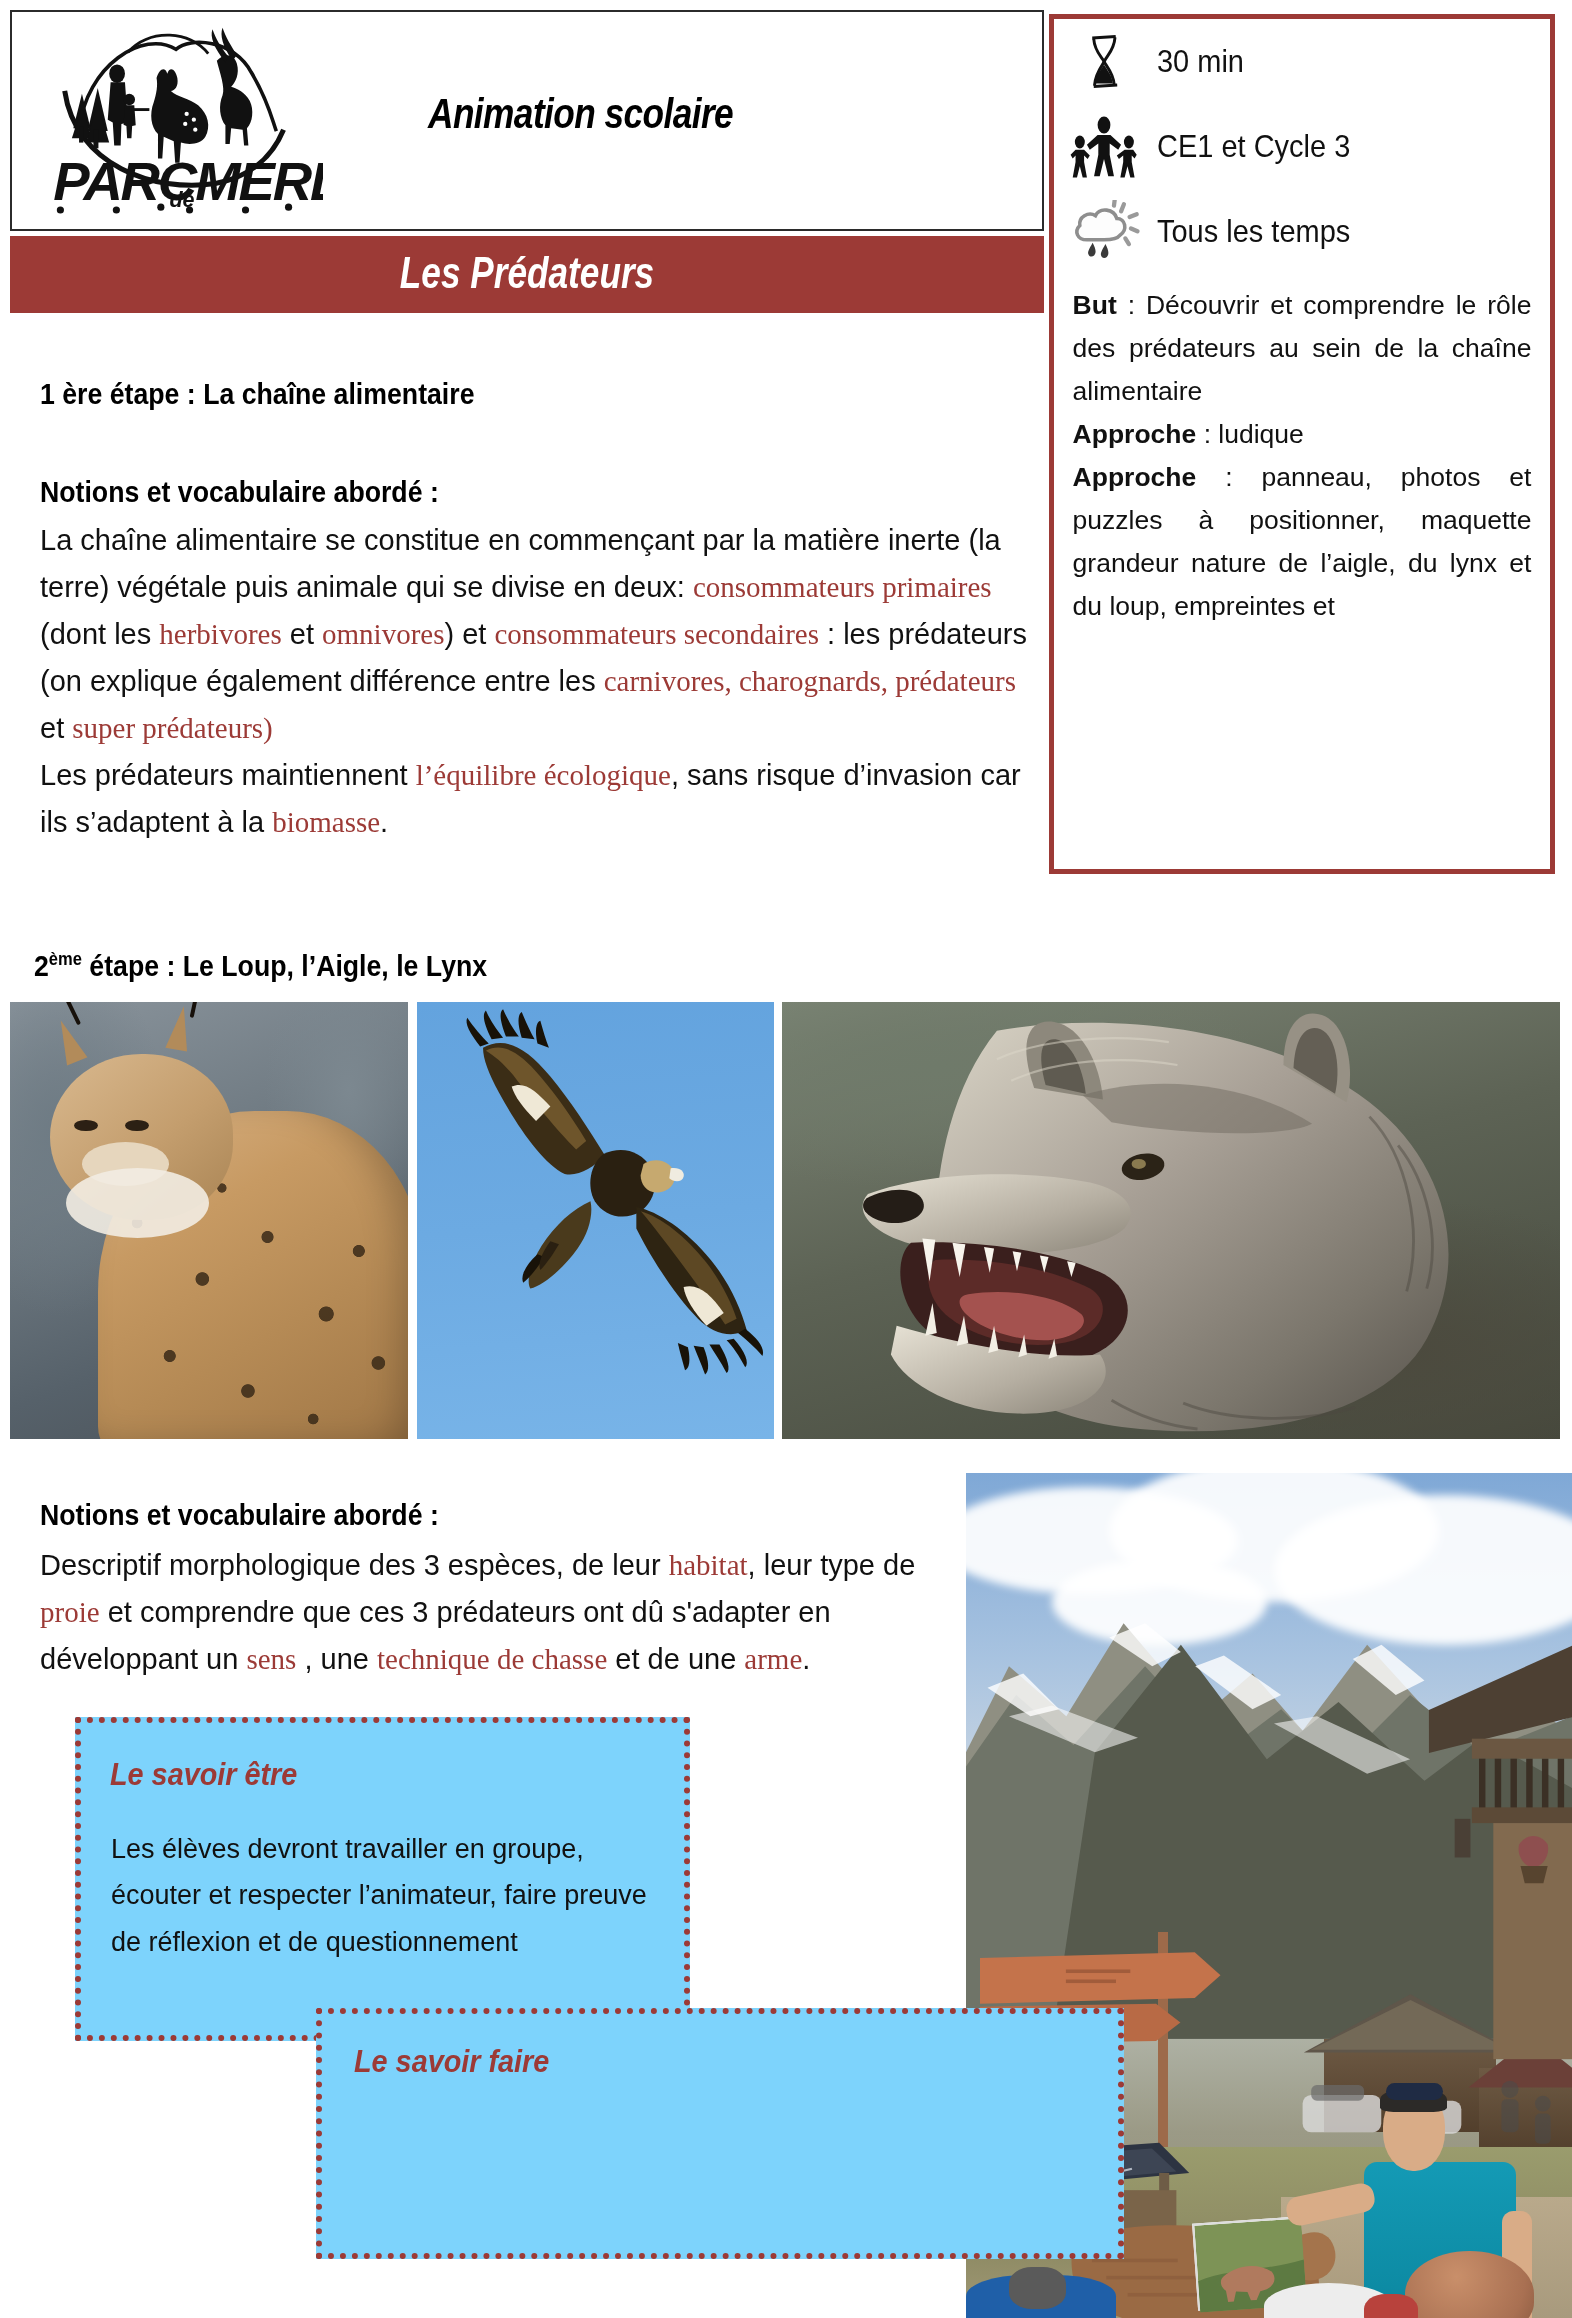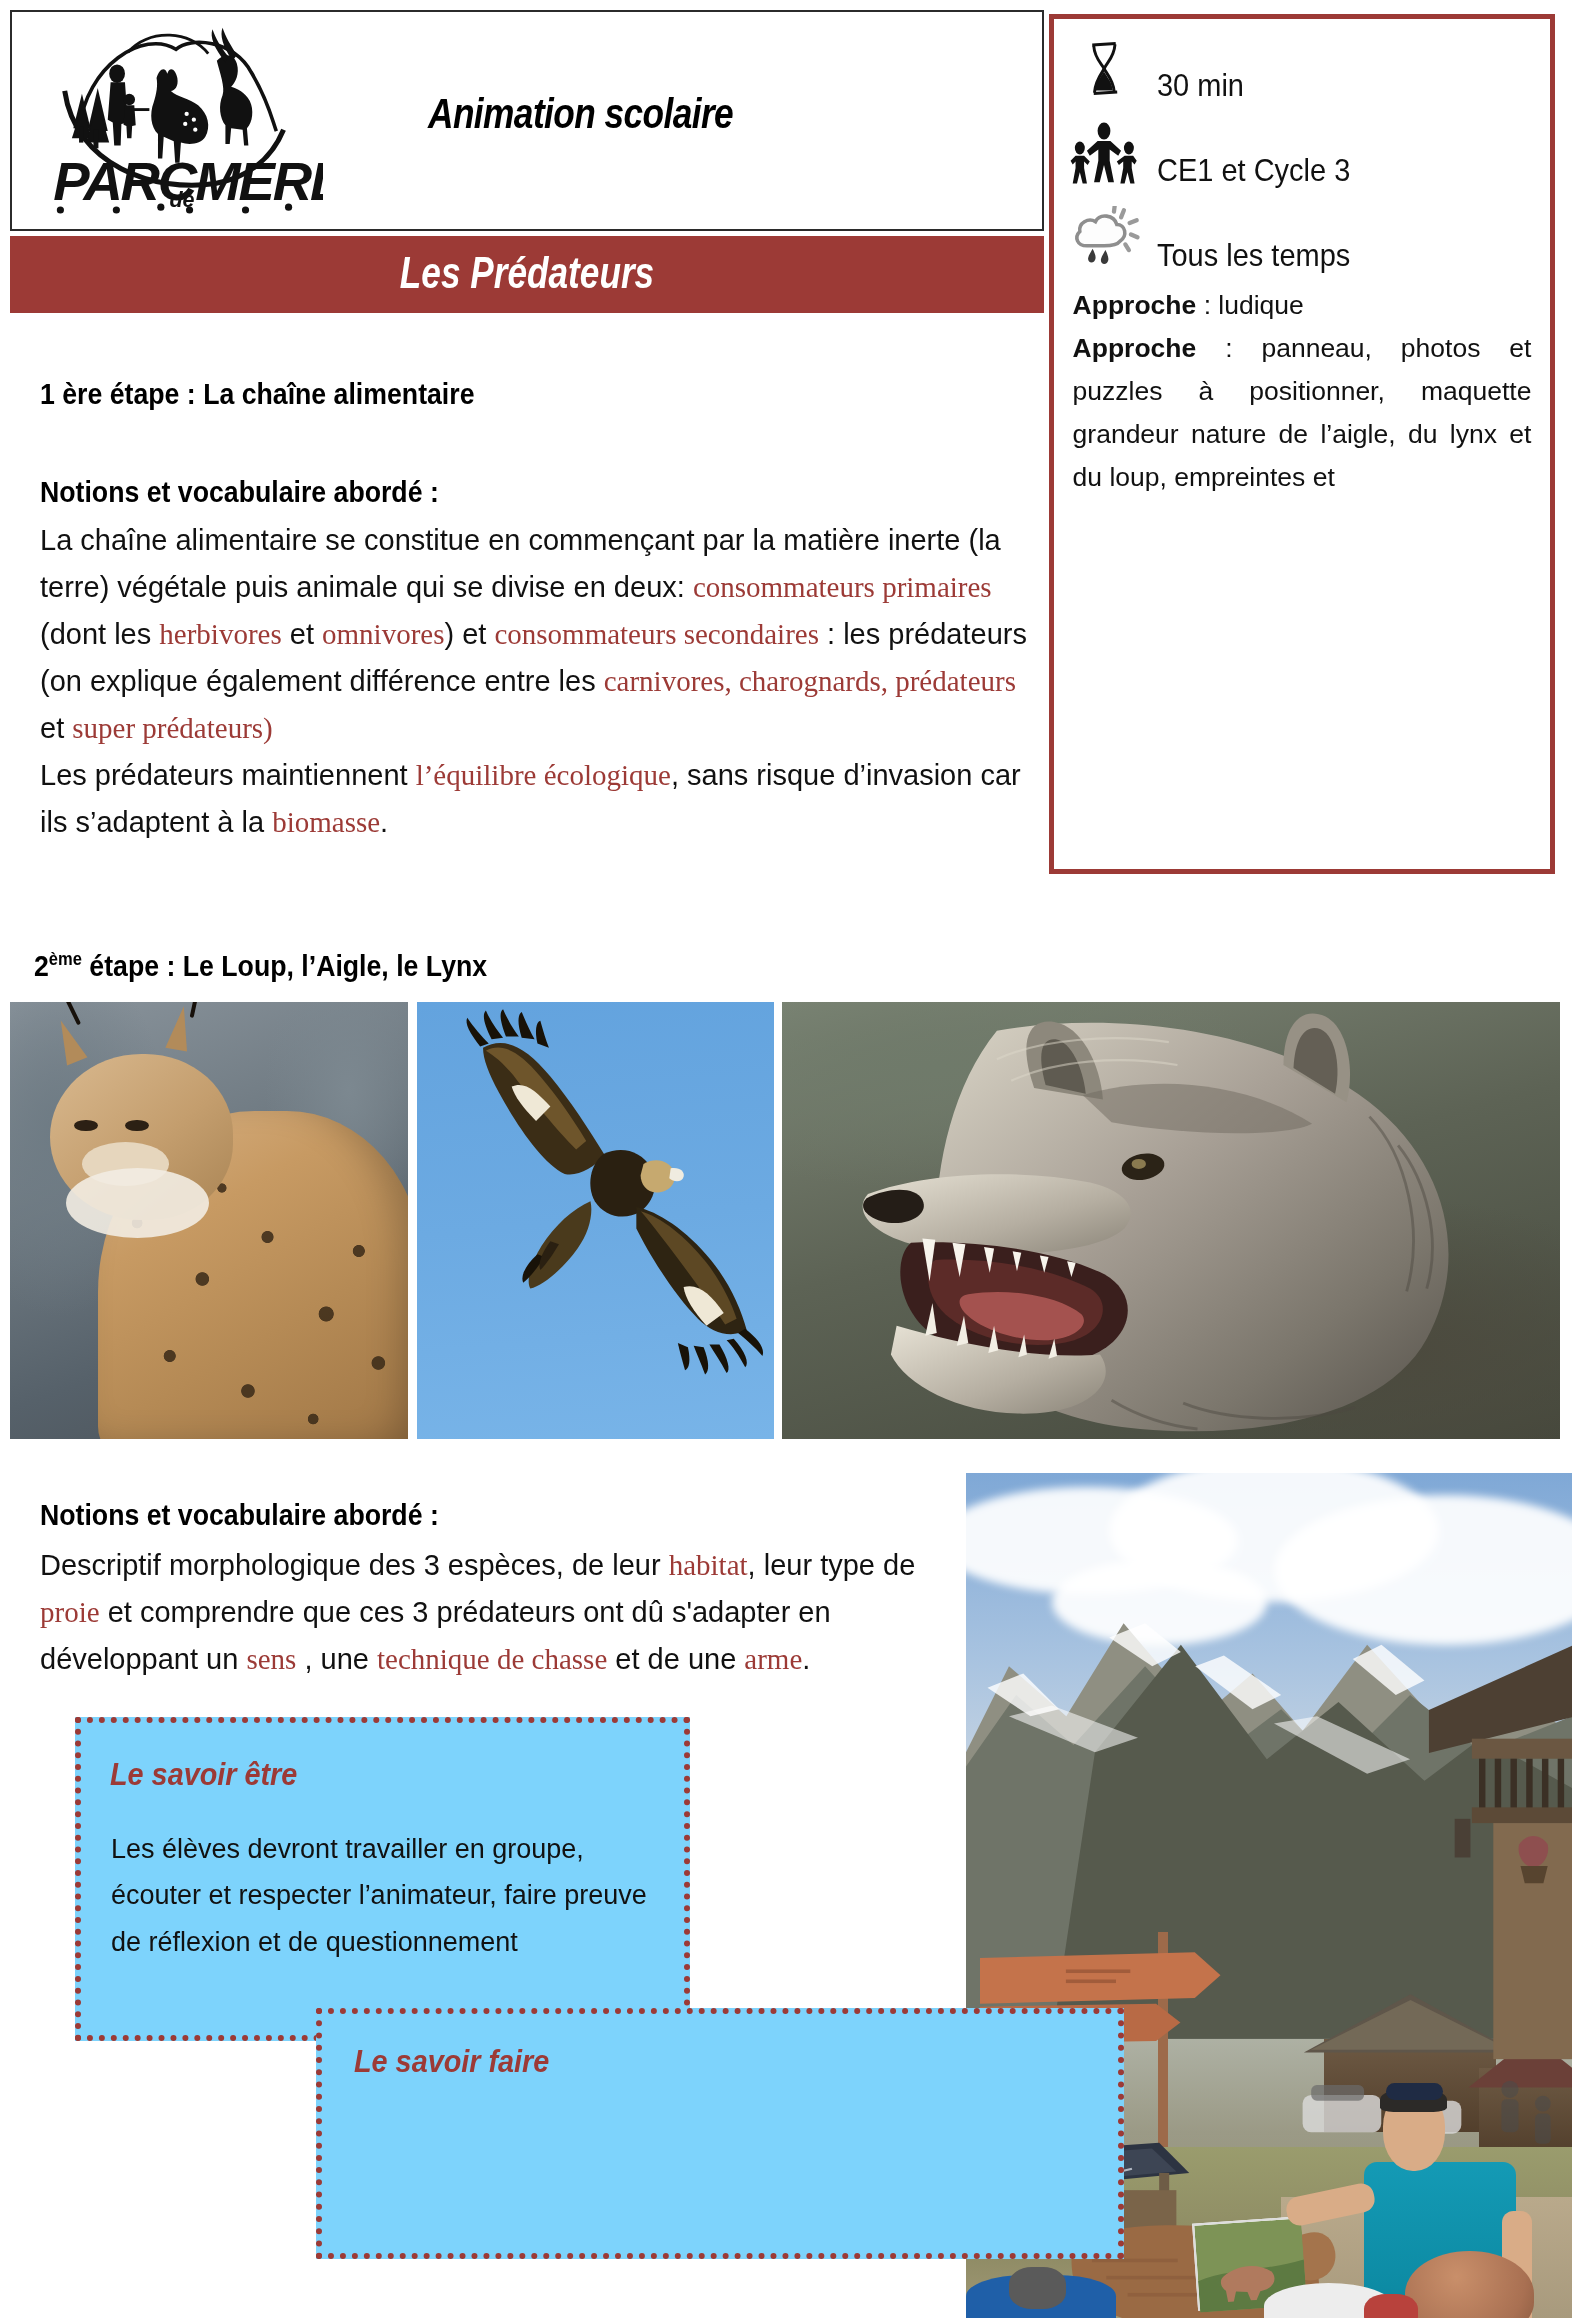--- a/index.html
+++ b/index.html
@@ -56,21 +56,21 @@
 
   
   .info-box {
     position: absolute; left: 1049px; top: 14.3px;
     width: 506px; height: 860px;
     border: 5.7px solid #9c3a36;
     background: #ffffff;
     overflow: hidden;
   }
   .info-row {
-    display: flex; align-items: flex-end;
+    display: flex; align-items: center;
     height: 85px; padding-left: 14.3px;
   }
   .info-icon {
     width: 72px; height: 72px;
     display: flex; align-items: center; justify-content: center;
     flex: 0 0 72px;
   }
   .info-label {
     font-size: 31.5px; color: #111;
     font-family: "Liberation Sans Narrow", "Liberation Sans", sans-serif;
@@ -382,20 +382,23 @@
                    C80 26 84 42 72 50 C68 56 56 56 50 56 Z" fill="#fdfdfd" stroke="#8e8e8e" stroke-width="5"></path>
           <path d="M34 60 C38 68 40 74 36 78 C32 82 26 78 28 72 C29 68 32 64 34 60 Z" fill="#3a3a3a"></path>
           <path d="M52 62 C56 70 58 76 54 80 C50 84 44 80 46 74 C47 70 50 66 52 62 Z" fill="#3a3a3a"></path>
         </svg>
       </div>
       <div class="info-label">Tous les temps</div>
     </div>
 
     <div class="info-text">
       <p>
+        <b>But</b><span> : Découvrir et comprendre le rôle des prédateurs au sein de la chaîne alimentaire</span>
+      </p>
+      <p>
         <b>Approche</b><span> : ludique</span>
       </p>
       <p>
         <b>Approche</b><span> : panneau, photos et puzzles à positionner, maquette grandeur nature de l’aigle, du lynx et du loup, empreintes et</span>
       </p>
     </div>
   </div>
 
   <div class="sec-head" style="left:40px; top:378px;">1 ère étape : La chaîne alimentaire</div>
 

